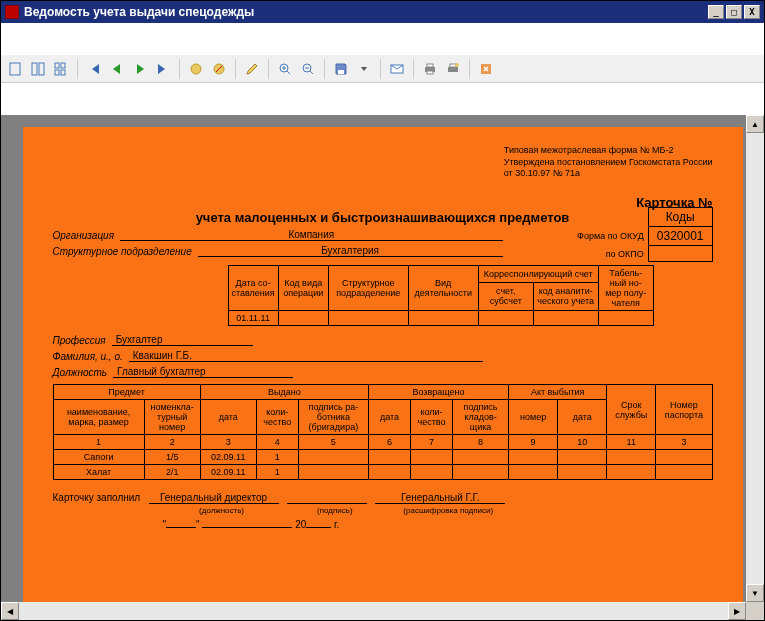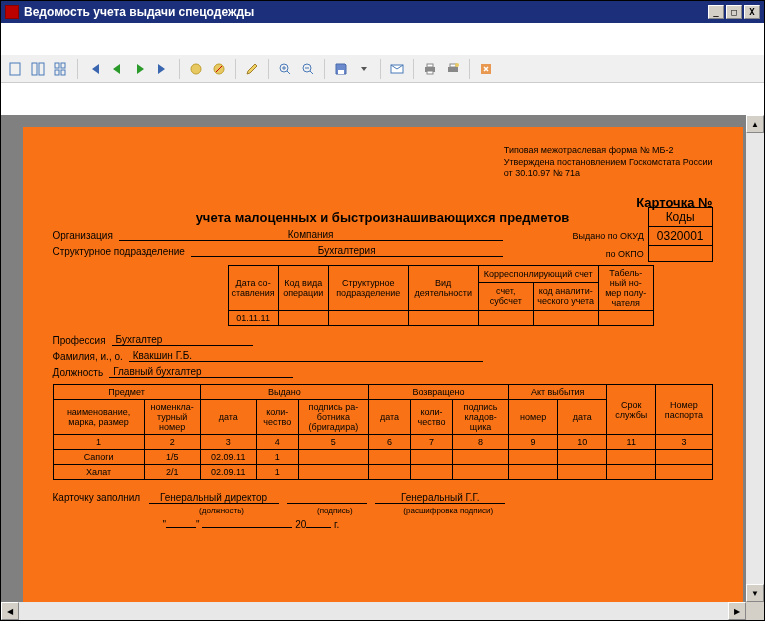--- a/index.html
+++ b/index.html
@@ -21,21 +21,21 @@
 .form-note { position: absolute; right: 30px; top: 18px; font-size: 9px; line-height: 1.3; text-align: left; }
 .main-title { text-align: right; font-weight: bold; font-size: 13px; margin-top: 50px; }
 .sub-title { text-align: center; font-weight: bold; font-size: 13px; margin-bottom: 4px; }
 
 .codes-box { position: absolute; right: 30px; top: 80px; }
 .codes-box table { border-collapse: collapse; }
 .codes-box td { border: 1px solid #000; padding: 2px 8px; text-align: center; font-size: 12px; height: 16px; min-width: 60px;}
 .codes-box .lbl { border: none; text-align: right; padding-right: 4px; font-size:9px;}
 
 .field-row { display: flex; align-items: flex-end; margin: 4px 0; font-size: 10px; }
-.field-row .lbl { margin-right: 6px; white-space: nowrap; }
+.field-row .lbl { margin-right: 6px; white-space: nowrap; font-style: italic; }
 .field-row .val { flex: 1; border-bottom: 1px solid #000; text-align: center; padding: 0 4px; min-height: 12px;}
 
 .mid-table { border-collapse: collapse; margin: 8px 0 8px 175px; }
 .mid-table th, .mid-table td { border: 1px solid #000; padding: 2px 3px; font-size: 9px; text-align: center; vertical-align: middle; }
 .mid-table th { font-weight: normal; }
 
 .person { margin-top: 6px; }
 
 .items-table { border-collapse: collapse; width: 100%; margin-top: 6px; table-layout: fixed;}
 .items-table th, .items-table td { border: 1px solid #000; padding: 2px 2px; font-size: 9px; text-align: center; vertical-align: middle; }
@@ -196,21 +196,21 @@
         <div class="sub-title">учета малоценных и быстроизнашивающихся предметов</div>
 
         <div class="codes-box">
           <table>
             <tbody>
                 <tr>
                   <td class="lbl"></td>
                   <td>Коды</td>
                 </tr>
             <tr>
-                  <td class="lbl">Выдано по ОКУД</td>
+                  <td class="lbl">Форма по ОКУД</td>
                   <td>0320001</td>
                 </tr>
             <tr>
                   <td class="lbl">по ОКПО</td>
                   <td></td>
                 </tr>
           </tbody>
             </table>
         </div>
 

